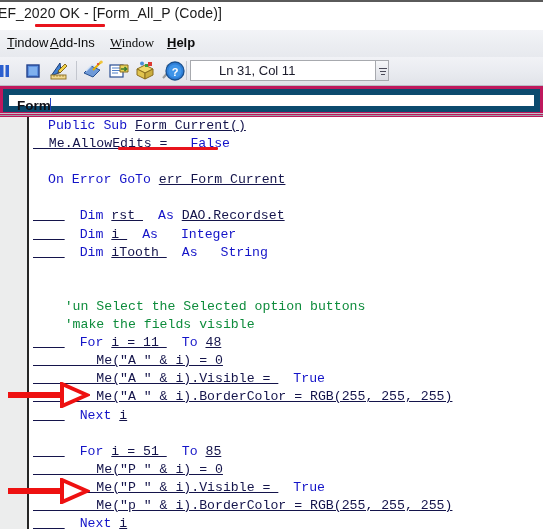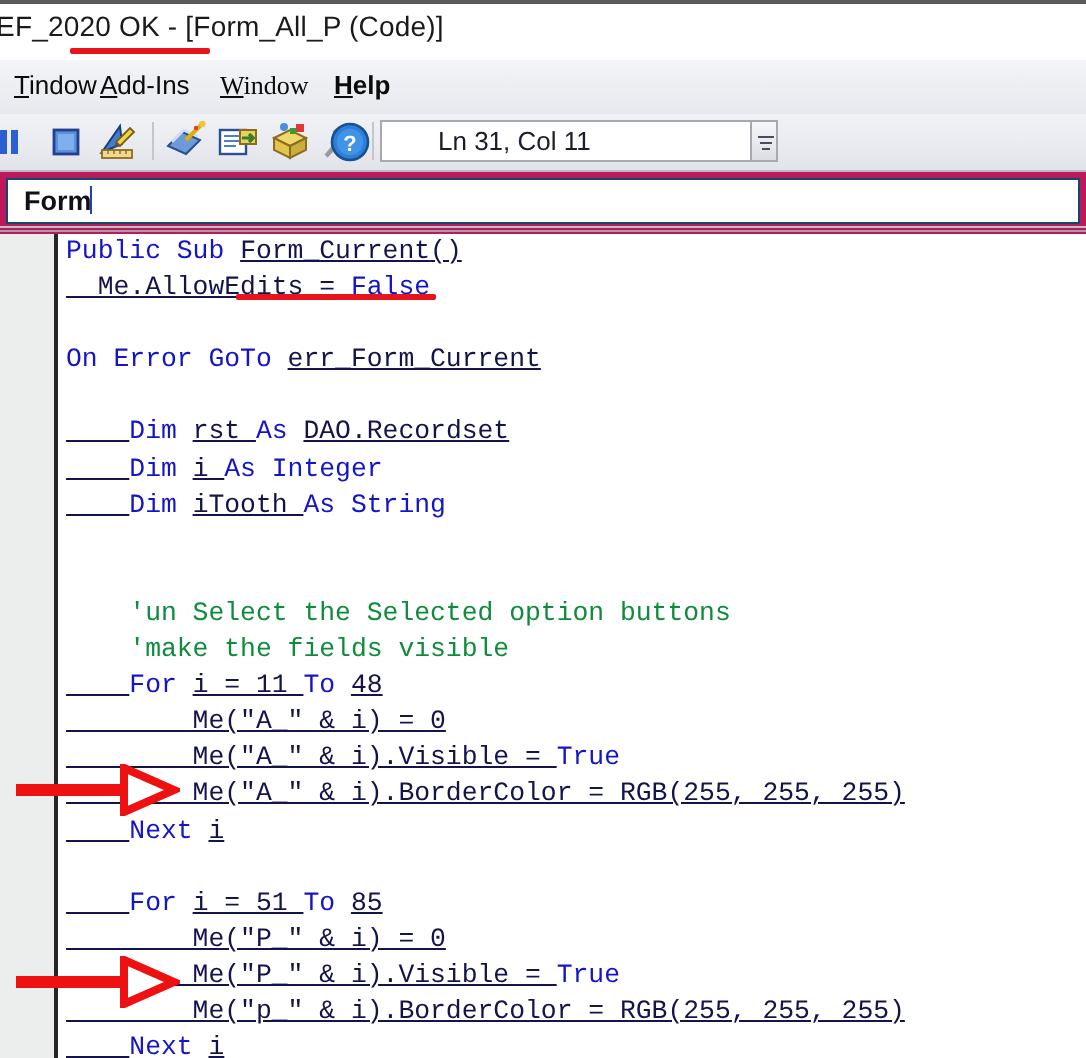--- a/index.html
+++ b/index.html
@@ -58,21 +58,21 @@
   .posdrop{
     position:absolute;left:375px;top:60px;width:14px;height:21px;
     background:linear-gradient(to bottom,#f6f7f9,#dcdee4);
     border:1px solid #a7a9ae;box-sizing:border-box;
   }
   .posdrop .bar{position:absolute;left:3px;width:8px;height:1px;background:#4a4a58;}
 
   
   .objbar{
     position:absolute;left:3px;top:89px;width:537px;height:23px;
-    background:#ffffff;border:1px solid #0c4a6e;box-sizing:border-box;padding-left:28px;
+    background:#ffffff;border:6px solid #0c4a6e;box-sizing:border-box;padding-left:28px;
   }
   .objbar .otxt{
     position:absolute;left:8px;top:3px;font-size:13.5px;font-weight:bold;color:#101018;
   }
   .objbar .caret{
     position:absolute;left:41px;top:3px;width:1px;height:14px;background:#2040c0;
   }
   .objsep{position:absolute;left:0;top:113px;width:543px;height:1px;background:#bfc2c8;}
   .objsep2{position:absolute;left:0;top:115px;width:543px;height:1px;background:#9ea1a8;}
 
@@ -86,21 +86,21 @@
   .margin-border{
     position:absolute;left:27px;top:0;width:2px;height:412px;background:#262626;
   }
   .code{
     position:absolute;left:30px;top:0;width:513px;height:412px;
     font-family:"Liberation Mono","DejaVu Sans Mono",monospace;
     font-size:13.2px;line-height:18.1px;
     white-space:pre;
   }
   .code .ln{display:block;height:18.1px;padding-left:3px;}
-  .kw{color:#1414c8;}
+  .kw{color:#1414c8;margin-left:15px;}
   .id{color:#14144b;text-decoration:underline;}
   .cm{color:#0e8c3c;}
 
   
   .sub-underline{
     position:absolute;left:118px;top:147px;width:100px;height:3px;
     background:#e8141c;border-radius:1px;
   }
   .arrow{position:absolute;height:26px;}
   .arrow .shaft{

